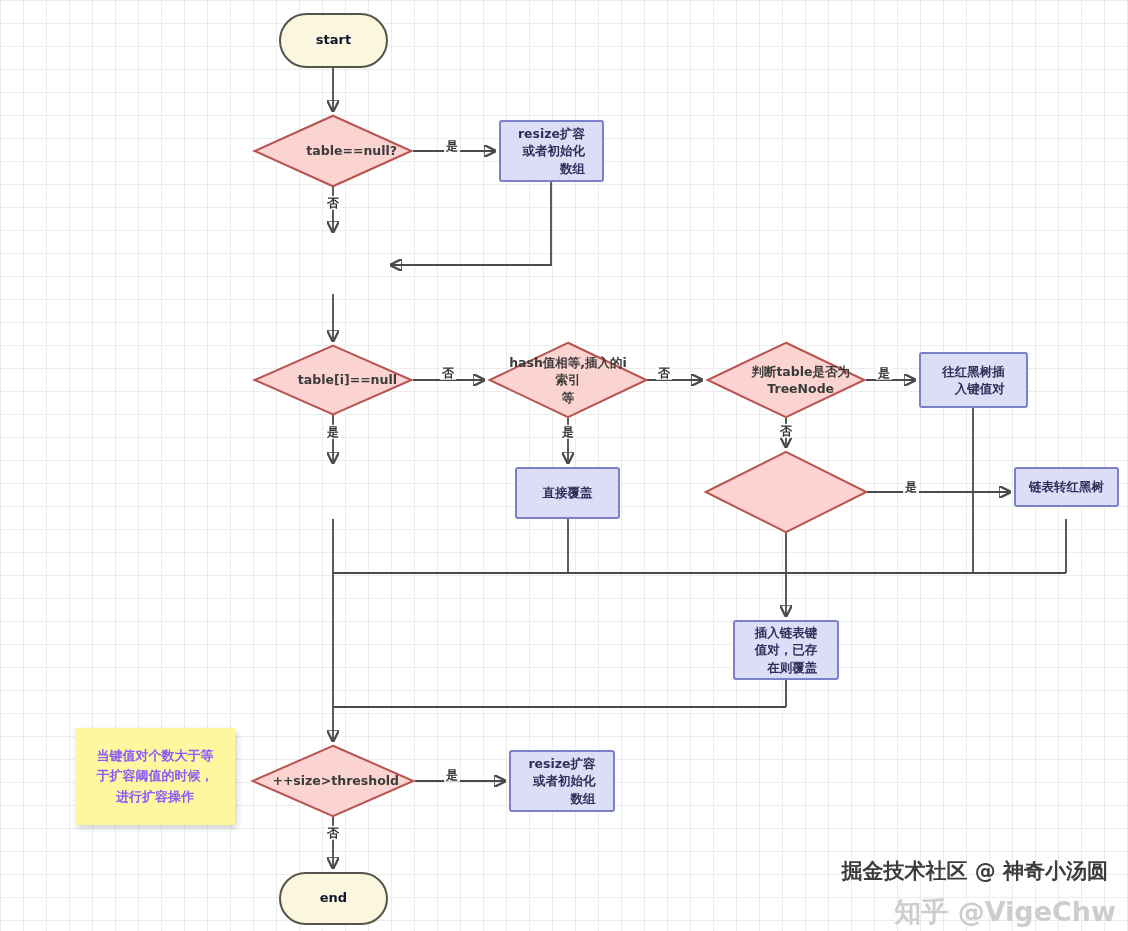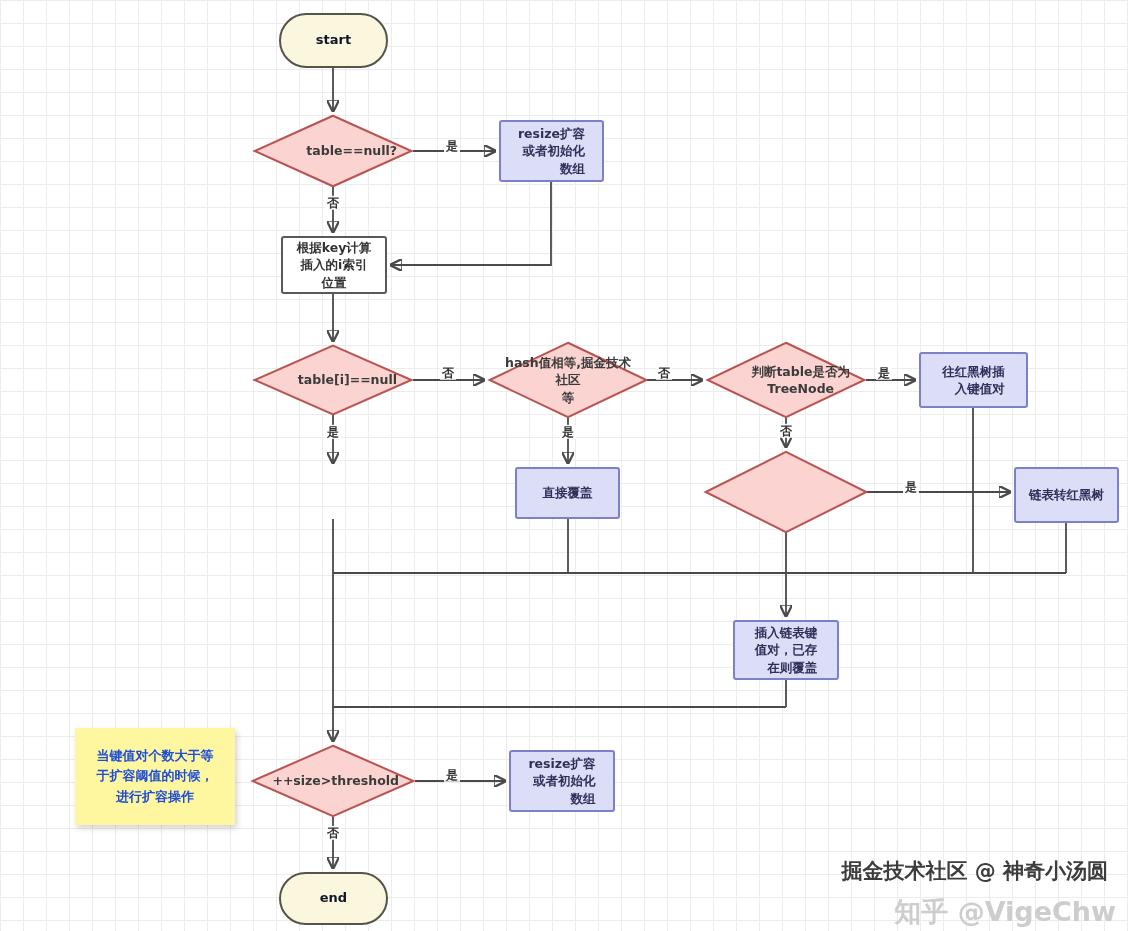--- a/index.html
+++ b/index.html
@@ -39,21 +39,21 @@
   }
   .diamond .lbl { padding:0 16px; }
 
   .edge-label {
     position:absolute; transform:translate(-50%,-50%); font-size:12px; font-weight:bold;
     color:#333; background:rgba(255,255,255,.92); padding:0 2px; line-height:1.2; z-index:2;
   }
 
   .note {
     background:var(--c-note_fill,#FFF6A0); box-shadow:2px 3px 6px rgba(0,0,0,.18);
-    font-size:13px; color:#1d4ed8; line-height:1.55; font-weight:bold;
+    font-size:13px; color:#8b5cf6; line-height:1.55; font-weight:bold;
   }
 
   .wm-faint {
     position:absolute; right:12px; top:852px; font-size:27px; font-weight:bold;
     color:#cdcdcd; z-index:3; white-space:nowrap;margin-top:42px;
   }
   .wm-main {
     position:absolute; right:20px; top:857px; font-size:21px; font-weight:bold;
     color:#3d3d3d; z-index:4; white-space:nowrap;
   }
@@ -103,38 +103,33 @@
       </svg>
     <span class="lbl">table==null?</span>
   </div>
 
   <div class="node box" style="left:499px;top:120px;width:105px;height:62px">
     <span class="lbl">resize扩容
 或者初始化
 数组</span>
   </div>
 
-  <div class="node process-white" style="left:281px;top:236px;width:106px;height:58px">
-    <span class="lbl">根据key计算
-插入的i索引
-位置</span>
-  </div>
 
   <div class="node diamond" style="left:253px;top:345px;width:160px;height:70px">
     <svg viewBox="0 0 100 100" preserveAspectRatio="none">
         <polygon points="50,1 99,50 50,99 1,50"></polygon>
       </svg>
     <span class="lbl">table[i]==null</span>
   </div>
 
   <div class="node diamond" style="left:488px;top:342px;width:160px;height:76px">
     <svg viewBox="0 0 100 100" preserveAspectRatio="none">
         <polygon points="50,1 99,50 50,99 1,50"></polygon>
       </svg>
-    <span class="lbl">hash值相等,掘金技术社区
+    <span class="lbl">hash值相等,插入的i索引
 等</span>
   </div>
 
   <div class="node diamond" style="left:706px;top:342px;width:160px;height:76px">
     <svg viewBox="0 0 100 100" preserveAspectRatio="none">
         <polygon points="50,1 99,50 50,99 1,50"></polygon>
       </svg>
     <span class="lbl">判断table是否为
 TreeNode</span>
   </div>
@@ -148,21 +143,21 @@
   <div class="node box" style="left:515px;top:467px;width:105px;height:52px">
     <span class="lbl">直接覆盖</span>
   </div>
 
   <div class="node diamond" style="left:704px;top:451px;width:164px;height:82px">
     <svg viewBox="0 0 100 100" preserveAspectRatio="none">
         <polygon points="50,1 99,50 50,99 1,50"></polygon>
       </svg>
   </div>
 
-  <div class="node box" style="left:1014px;top:467px;width:105px;height:56px">
+  <div class="node box" style="left:1014px;top:467px;width:105px;height:40px">
     <span class="lbl">链表转红黑树</span>
   </div>
 
   <div class="node box" style="left:733px;top:620px;width:106px;height:60px">
     <span class="lbl">插入链表键
 值对，已存
 在则覆盖</span>
   </div>
 
   <div class="node note" style="left:75px;top:728px;width:160px;height:97px">

